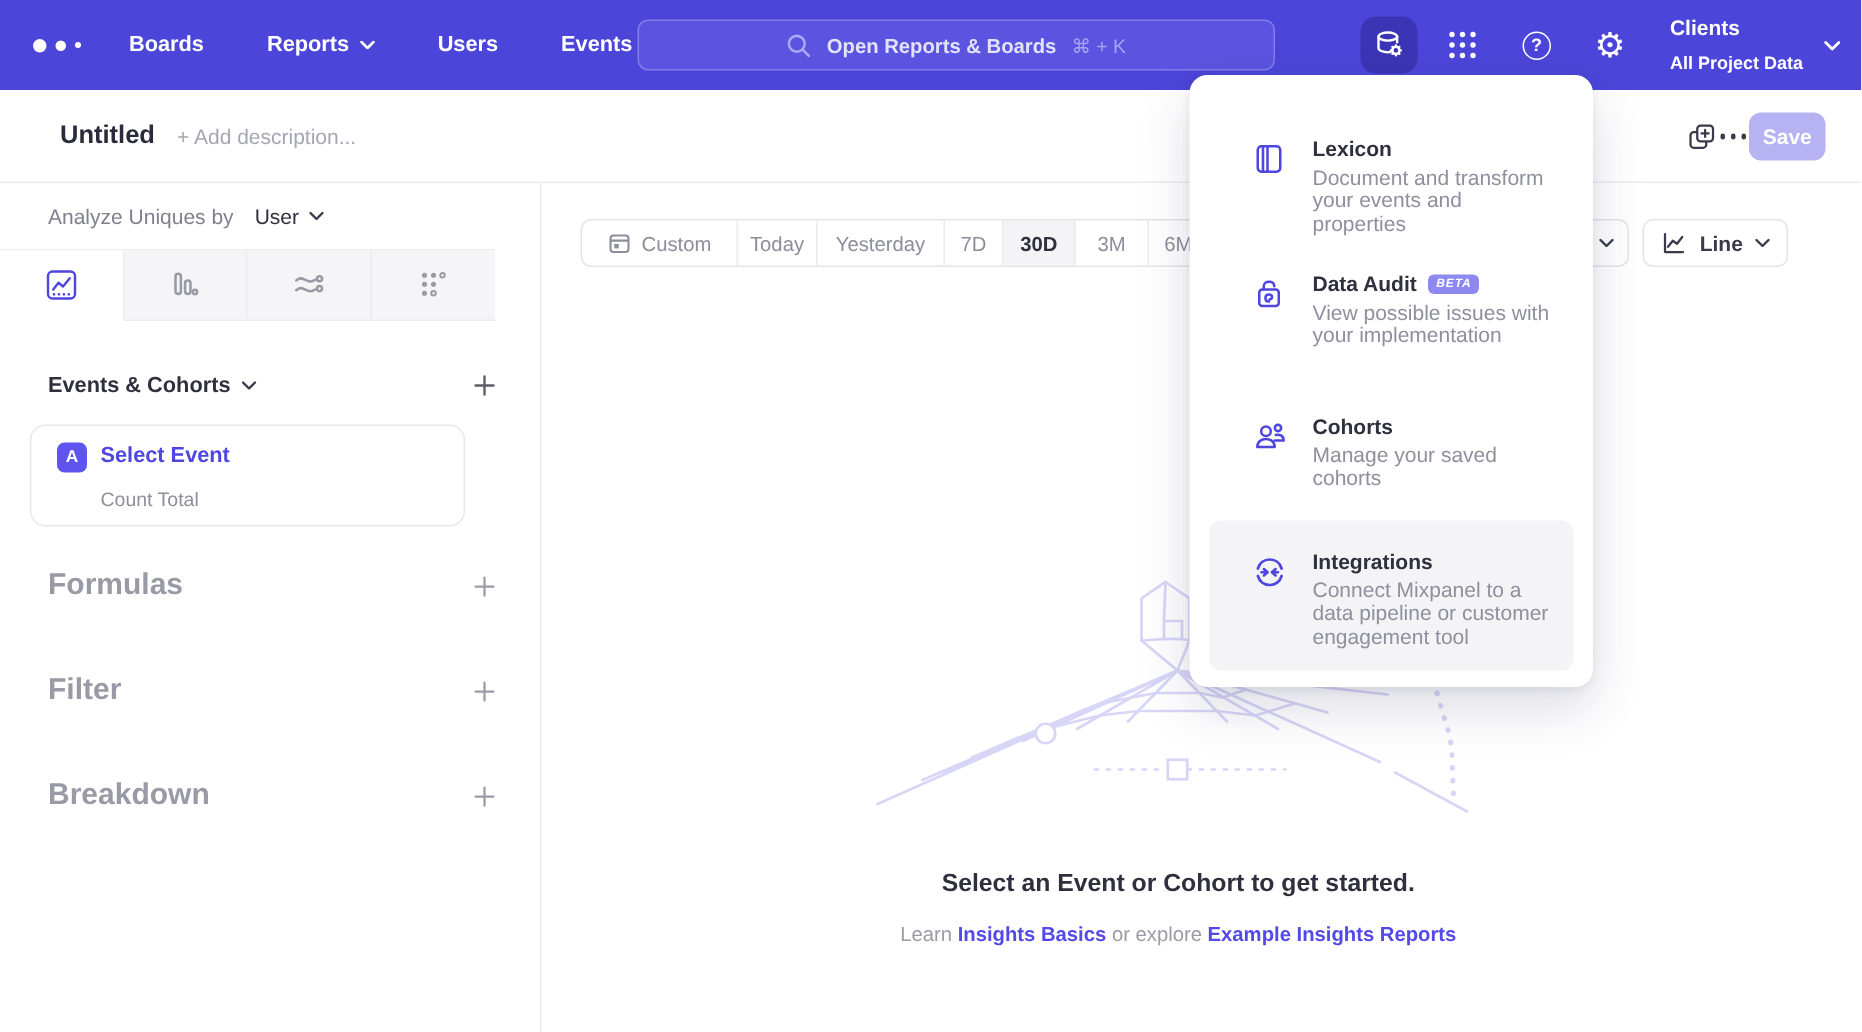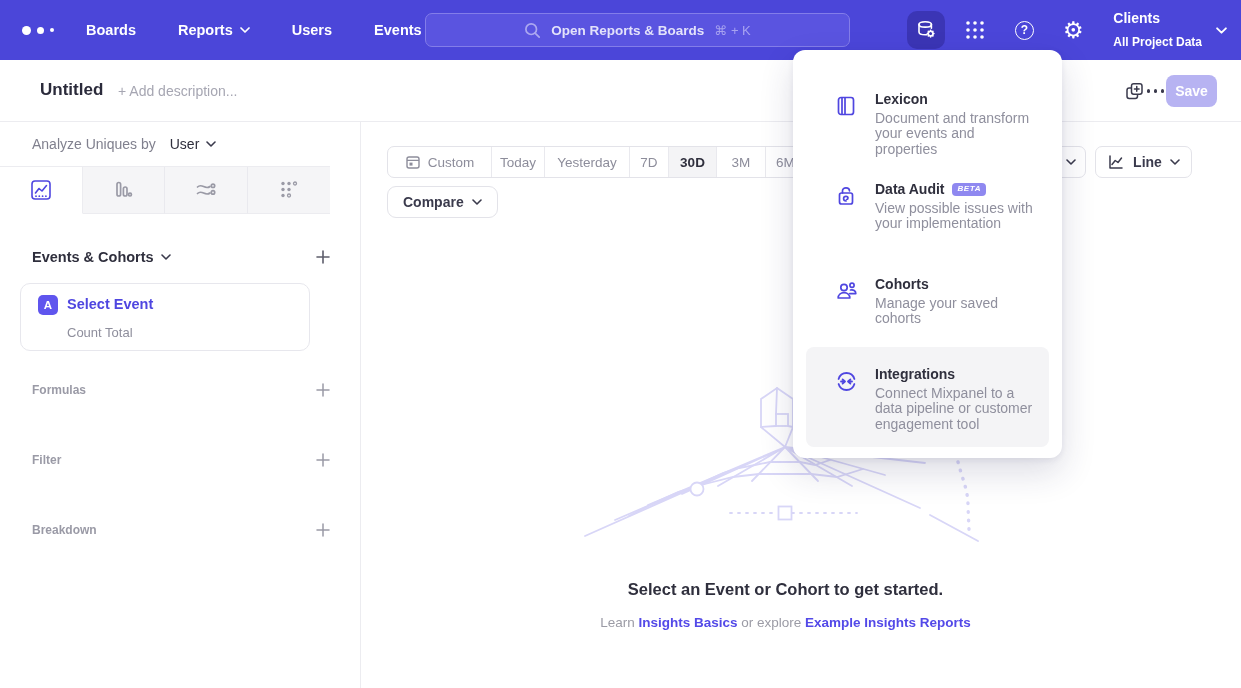--- a/index.html
+++ b/index.html
@@ -60,21 +60,21 @@
   .ev-title { font-size:14.5px; font-weight:700; color:#2f2f3d; display:flex; align-items:center; gap:7px; cursor:pointer; }
   .plus-btn { margin-left:auto; cursor:pointer; display:flex; padding:3px; }
   .event-card { position:absolute; left:20px; top:161px; width:290px; height:68px;
     border:1px solid #e7e7ed; border-radius:10px; background:#fff; cursor:pointer; }
   .ev-badge { position:absolute; left:17px; top:11px; width:20px; height:20px; border-radius:5px;
     background:#5f55ee; color:#fff; font-size:11.5px; font-weight:700;
     display:flex; align-items:center; justify-content:center; }
   .ev-name { position:absolute; left:46px; top:12px; font-size:14.5px; font-weight:600; color:#4f46e0; }
   .ev-sub { position:absolute; left:46px; top:41px; font-size:13px; color:#8e8e9c; }
   .side-section { position:absolute; left:32px; right:26px; display:flex; align-items:center; }
-  .side-section .lbl { font-size:12px; font-weight:600; color:#9a9aa6; }
+  .side-section .lbl { font-size:20px; font-weight:600; color:#9a9aa6; }
   .seg-control { position:absolute; left:387px; top:146px; height:32px; display:flex;
     border:1px solid #e3e3e9; border-radius:7px; background:#fff; overflow:hidden; z-index:2; }
   .seg { height:100%; display:flex; align-items:center; justify-content:center; gap:7px;
     font-size:13.5px; color:#8d8d9b; border-left:1px solid #e9e9ee; cursor:pointer; white-space:nowrap; }
   .seg:first-child { border-left:none; }
   .seg.selected { background:#f4f4f6; color:#2f2f3d; font-weight:700; }
   .compare-btn { position:absolute; left:387px; top:186px; height:32px; padding:0 15px;
     border:1px solid #e3e3e9; border-radius:9px; background:#fff; display:flex; align-items:center; gap:8px;
     font-size:14px; font-weight:600; color:#3a3a4c; cursor:pointer; z-index:2; }
   .hidden-btn { position:absolute; left:1004px; top:146px; width:82px; height:32px;
@@ -326,26 +326,20 @@
         <span>30D</span>
       </div>
     <div class="seg" style="width:49px">
         <span>3M</span>
       </div>
     <div class="seg" style="width:40px">
         <span>6M</span>
       </div>
   </div>
 
-  <div class="compare-btn">
-    <span>Compare</span>
-    <svg class="chev" width="10" height="6" viewBox="0 0 10 6">
-        <polyline points="1,1 5,5 9,1" fill="none" stroke="#3a3a4c" stroke-width="1.6" stroke-linecap="round" stroke-linejoin="round"></polyline>
-      </svg>
-  </div>
 
   <div class="hidden-btn">
     <svg class="chev" width="10" height="6" viewBox="0 0 10 6">
         <polyline points="1,1 5,5 9,1" fill="none" stroke="#3a3a4c" stroke-width="1.6" stroke-linecap="round" stroke-linejoin="round"></polyline>
       </svg>
   </div>
 
   <div class="line-btn">
     <svg width="18" height="18" viewBox="0 0 18 18" fill="none" stroke="#3a3a4c" stroke-width="1.5" stroke-linecap="round" stroke-linejoin="round">
       <path d="M3 3 V15 H15"></path>

